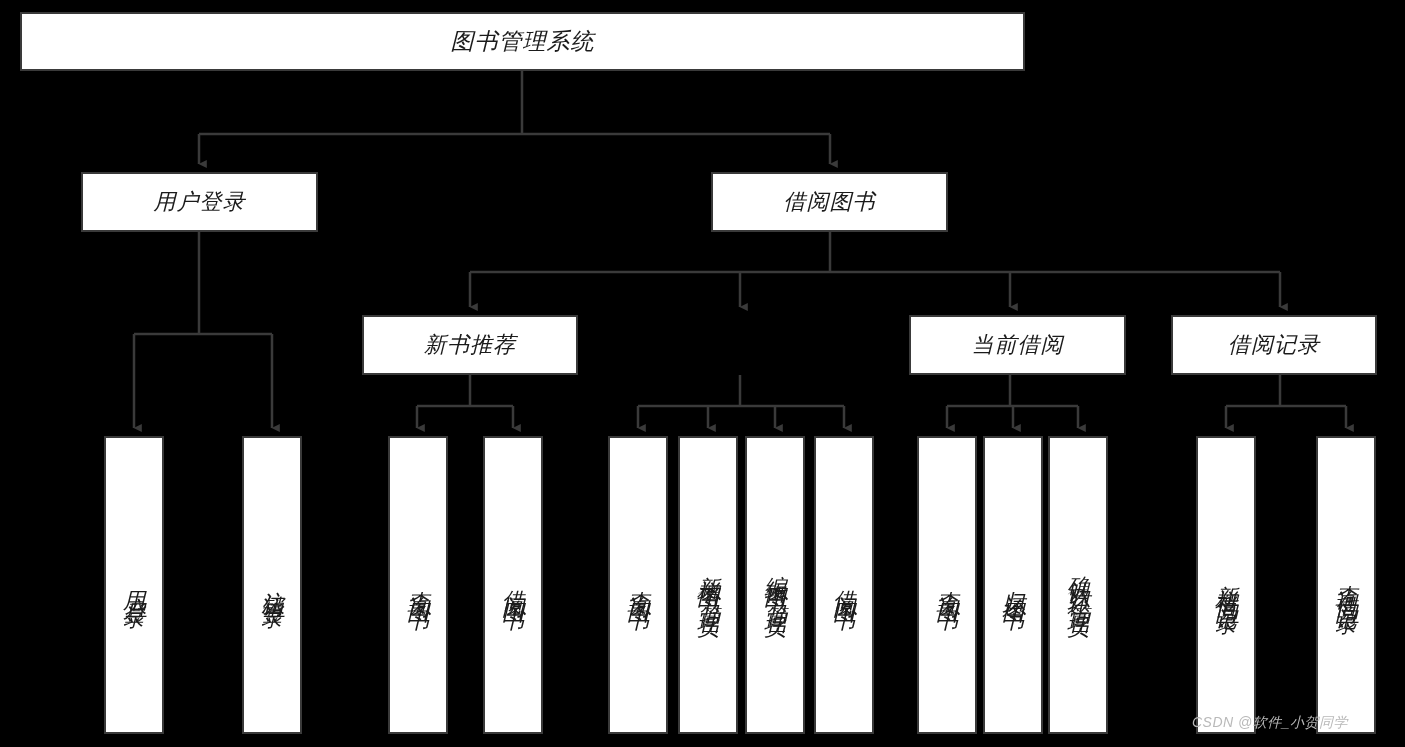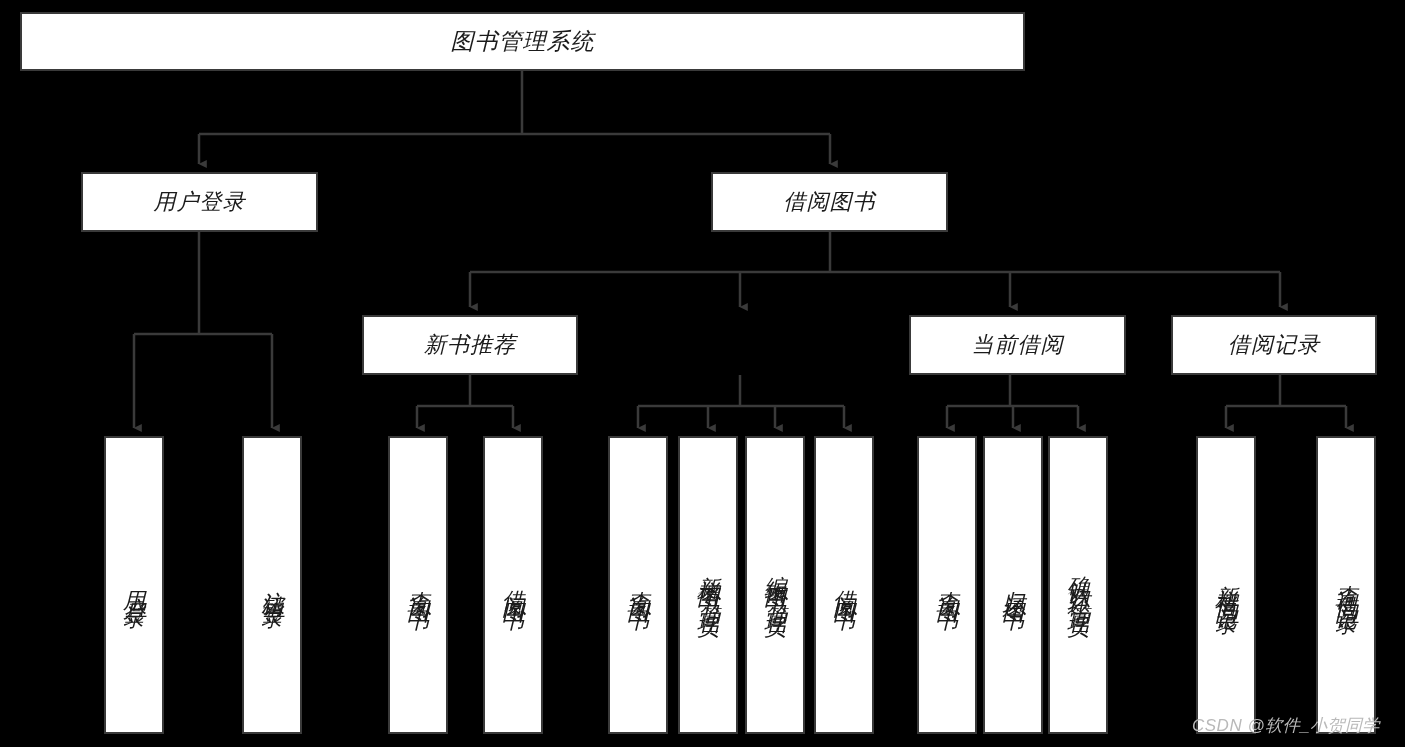--- a/index.html
+++ b/index.html
@@ -55,21 +55,21 @@
     padding-bottom: 4px;
     overflow: hidden;
   }
   .node-v > span {
     display: block;
   }
   #watermark {
     position: absolute;
     left: 1192px;
     top: 714px;
-    font-size: 17px;
+    font-size: 14px;
     color: #b9b9b9;
     white-space: nowrap;
     z-index: 3;
     letter-spacing: 0.5px;
   }
 </style>
 </head>
 <body>
 
 <div id="diagram-root">

